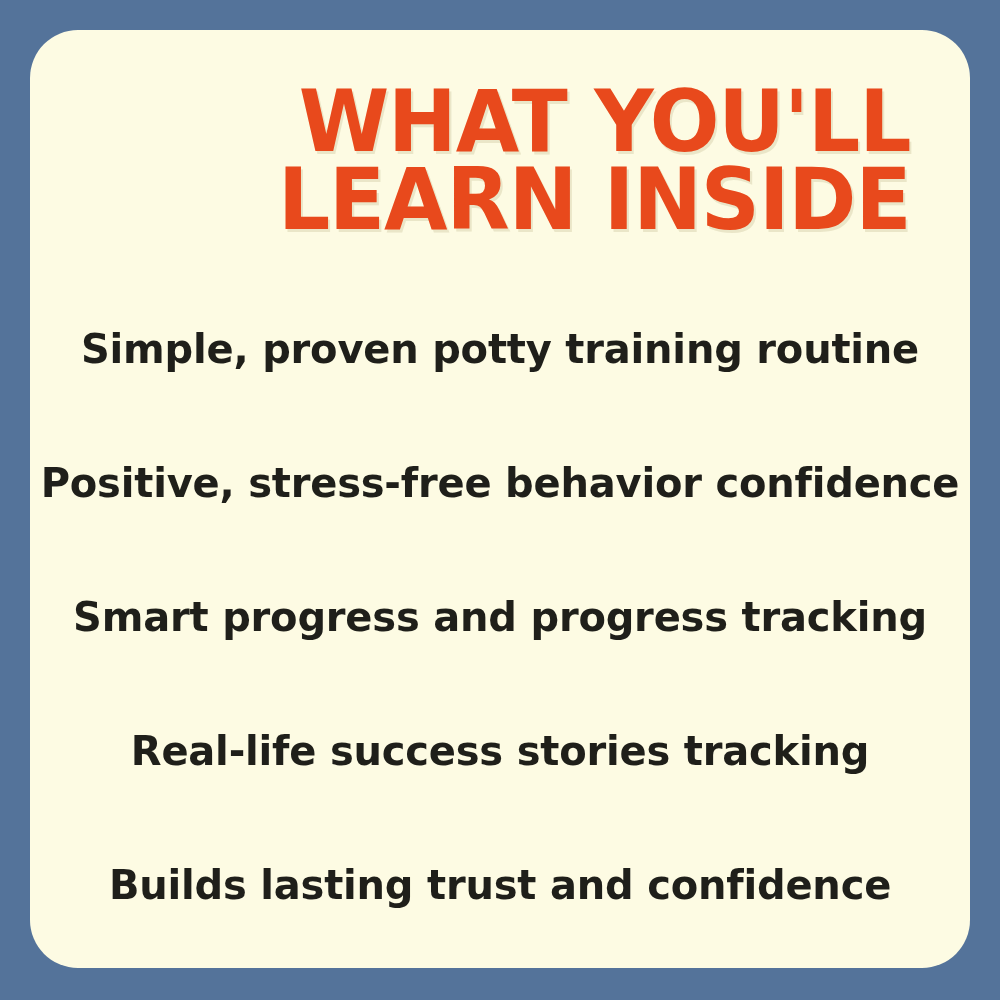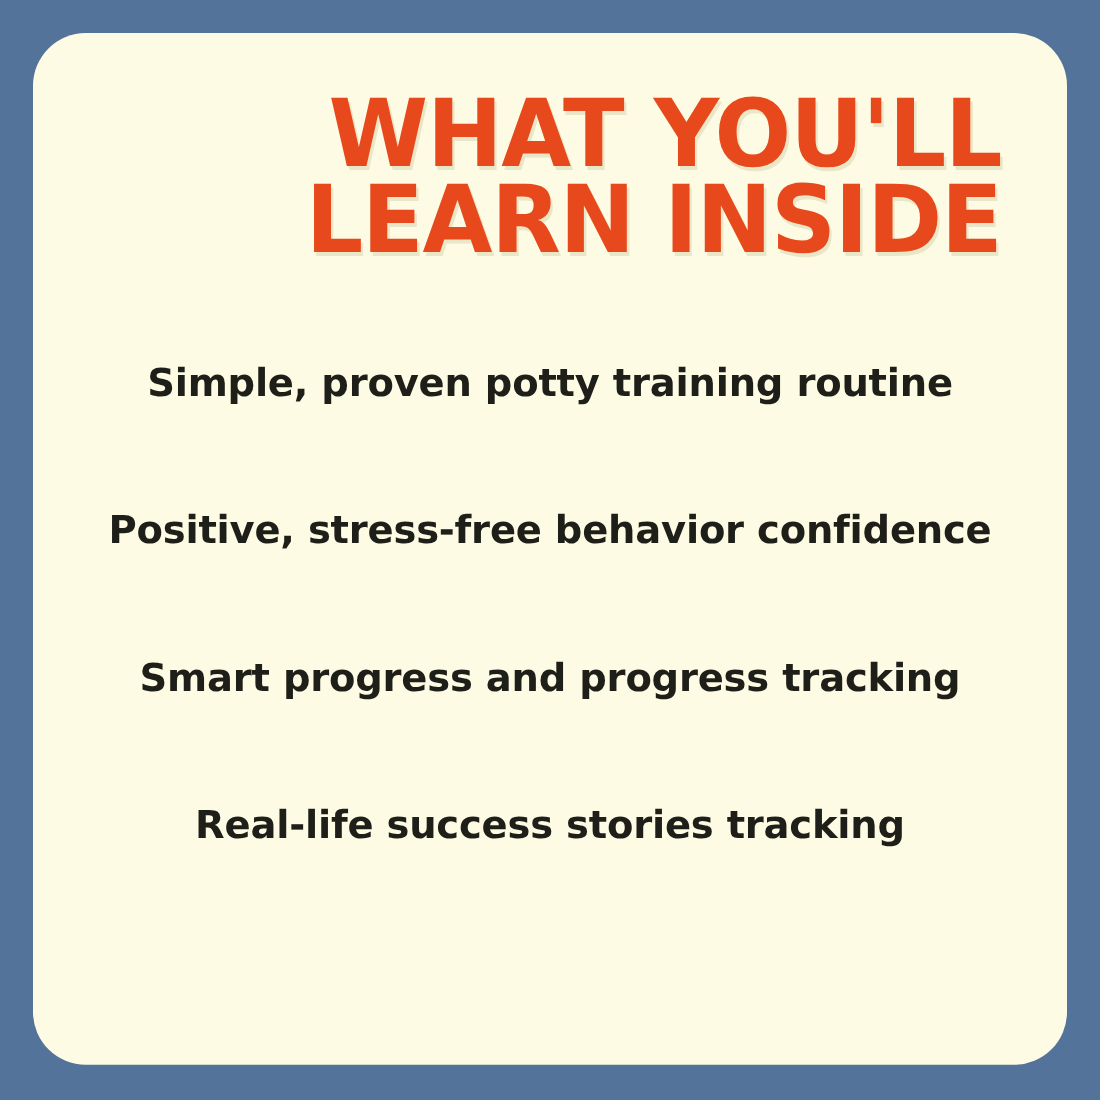--- a/index.html
+++ b/index.html
@@ -79,21 +79,21 @@
   }
 
   .benefit {
     display: block;
     width: 100%;
     text-align: center;
     height: 134px;
     line-height: 134px;
     font-family: "DejaVu Sans", sans-serif;
     font-weight: 600;
-    font-size: 35px;
+    font-size: 40px;
     letter-spacing: -0.2px;
     color: #1F1F1A;
     white-space: nowrap;
   }
 </style>
 </head>
 <body>
 
 <div class="poster">
   <div class="card">
@@ -101,16 +101,17 @@
     <div class="heading">
       <span class="heading-line l1">WHAT YOU'LL</span>
       <span class="heading-line l2">LEARN INSIDE</span>
     </div>
 
     <ul class="benefits">
       <li class="benefit">Simple, proven potty training routine</li>
       <li class="benefit">Positive, stress-free behavior confidence</li>
       <li class="benefit">Smart progress and progress tracking</li>
       <li class="benefit">Real-life success stories tracking</li>
+      <li class="benefit">Builds lasting trust and confidence</li>
     </ul>
 
   </div>
 </div>
 
 </body></html>

